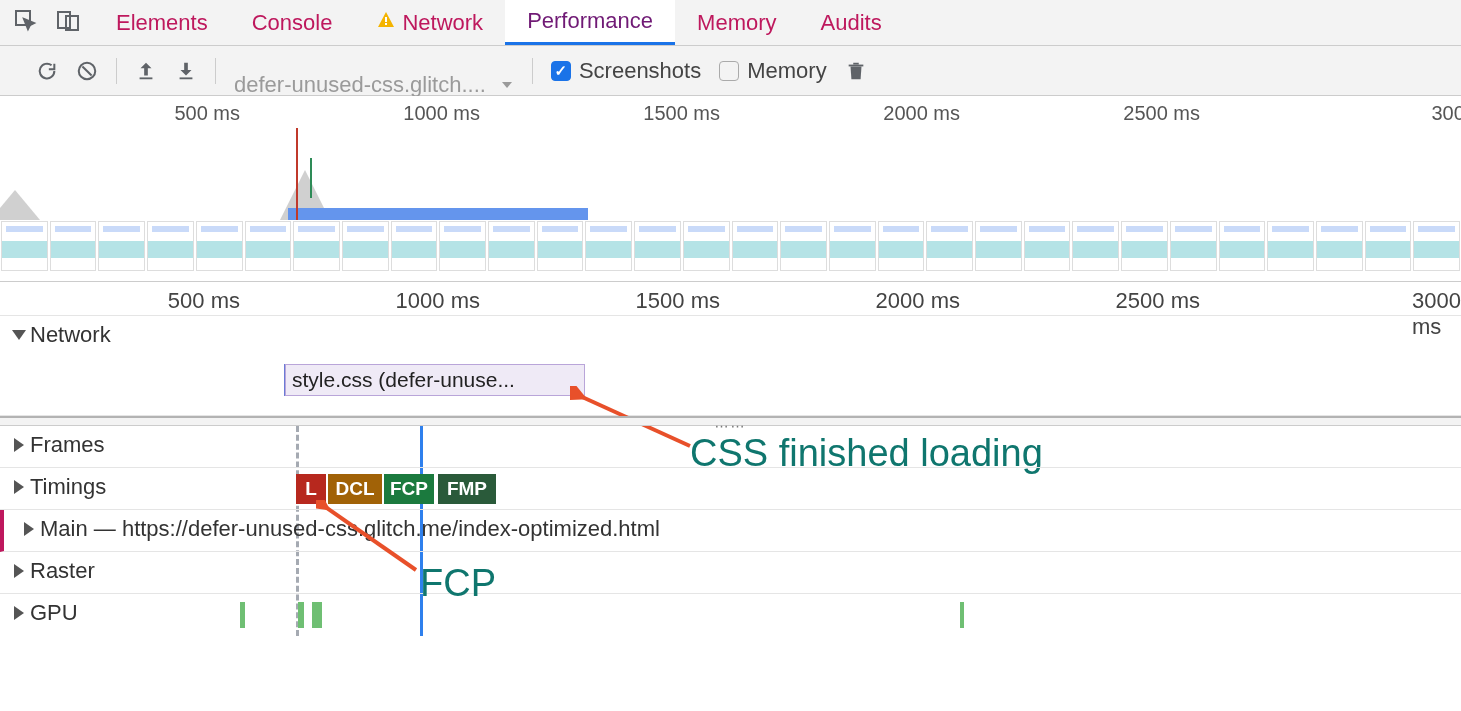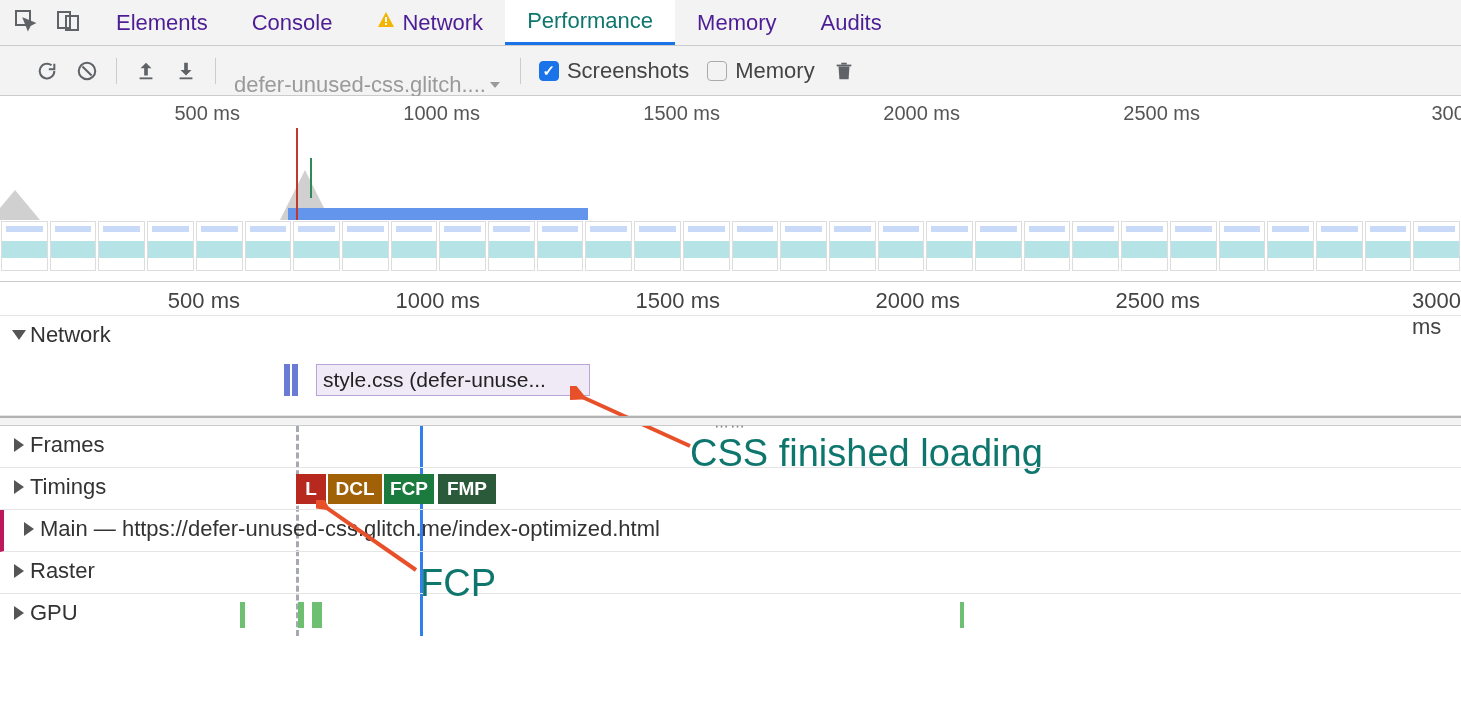--- a/index.html
+++ b/index.html
@@ -1,28 +1,28 @@
 <!DOCTYPE html>
 <html><head>
 <meta charset="utf-8">
 <style>
 * { margin: 0; padding: 0; box-sizing: border-box; font-family: -apple-system, BlinkMacSystemFont, "Segoe UI", Arial, sans-serif; }
 body { background: #fff; width: 1461px; height: 711px; overflow: hidden; position: relative; color: #333; }
 
 .tabs { display: flex; height: 46px; border-bottom: 1px solid #ccc; align-items: stretch; background: #f3f3f3; }
 .tab-icon-group { display: flex; align-items: center; padding: 0 14px; gap: 18px; }
-.tab { display: flex; align-items: center; padding: 0 22px; font-size: 22px; color: #4c1d95; cursor: pointer; gap: 6px; }
-.tab.active { border-bottom: 3px solid #1a73e8; color: #0f766e; background: #fff; align-items: center; }
+.tab { display: flex; align-items: center; padding: 0 22px; font-size: 22px; color: #be185d; cursor: pointer; gap: 6px; }
+.tab.active { border-bottom: 3px solid #1a73e8; color: #701a75; background: #fff; align-items: center; }
 .tab.sources { background: #e7e7e7; }
 
 .toolbar { display: flex; align-items: center; height: 50px; padding: 0 18px; gap: 18px; border-bottom: 1px solid #ccc; background: #f3f3f3; }
 .toolbar .sep { width: 1px; height: 26px; background: #ccc; }
 .record-dot { width: 18px; height: 18px; border-radius: 50%; background: #5f6368; }
 .toolbar svg { display: block; }
-.dropdown { display: flex; align-items: center; gap: 2px; color: #9a9a9a; font-size: 22px; margin-top: 28px; }
+.dropdown { display: flex; align-items: center; gap: 14px; color: #9a9a9a; font-size: 22px; margin-top: 28px; }
 .chk { width: 20px; height: 20px; border-radius: 4px; border: 1px solid #aaa; display: inline-flex; align-items: center; justify-content: center; }
 .chk.on { background: #1a73e8; border-color: #1a73e8; color: #fff; font-size: 15px; font-weight: bold; }
 .toolbar label { font-size: 22px; color: #444; display: flex; align-items: center; gap: 8px; }
 
 .overview { position: relative; height: 186px; border-bottom: 1px solid #ccc; background: #fff; }
 .ruler { position: relative; height: 32px; }
 .ruler span { position: absolute; top: 6px; font-size: 20px; color: #555; transform: translateX(-100%); }
 .cpu-area { position: relative; height: 92px; }
 .peak { position: absolute; bottom: 0; width: 0; height: 0; border-left: 25px solid transparent; border-right: 25px solid transparent; border-bottom: 50px solid rgba(120,120,120,0.35); }
 .sel-bar { position: absolute; height: 12px; background: #6495ed; bottom: 0; }
@@ -220,21 +220,21 @@
   <span style="left:1461px">3000 ms</span>
 </div>
 
 <div class="track net-track">
   <div class="track-head">
       <span class="tri down"></span>
       <span>Network</span>
     </div>
   <div class="net-bar-tiny" style="left:284px"></div>
   <div class="net-bar-tiny" style="left:292px"></div>
-  <div class="net-item" style="left:316px; width:274px">
+  <div class="net-item" style="left:285px; width:300px">
       <span>style.css (defer-unuse...</span>
     </div>
 </div>
 
 <svg class="arrow" style="left:570px; top:386px" width="130" height="70">
   <defs>
       <marker id="ah1" markerWidth="12" markerHeight="12" refX="2" refY="6" orient="auto">
         <path d="M12 0 L0 6 L12 12 Z" fill="#e8502a"></path>
       </marker>
     </defs>

